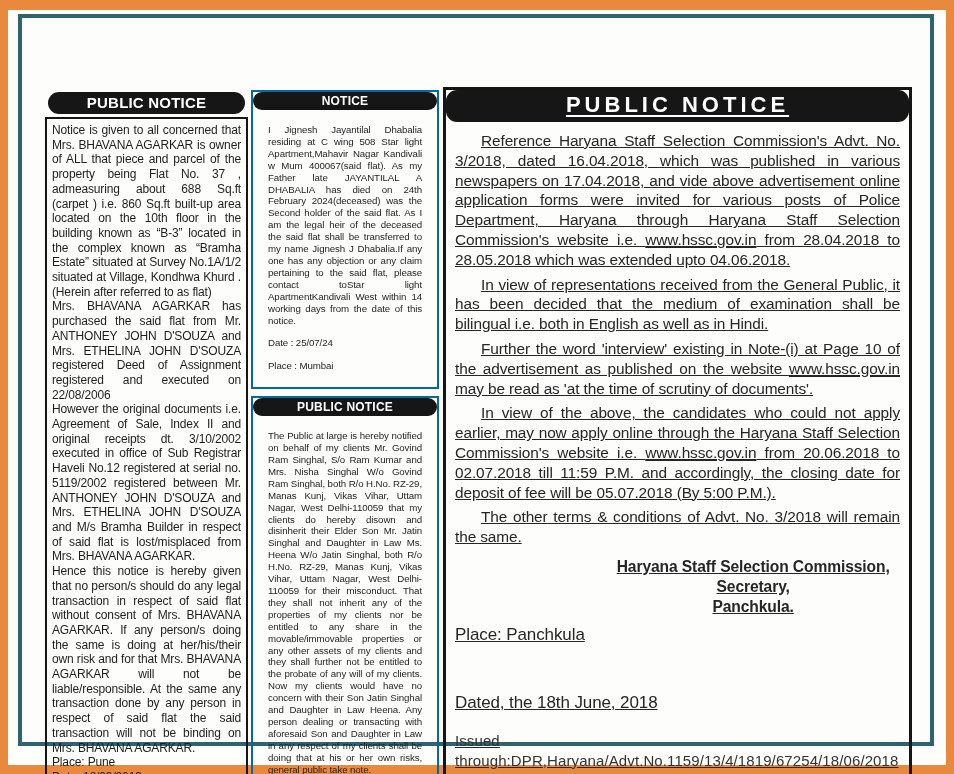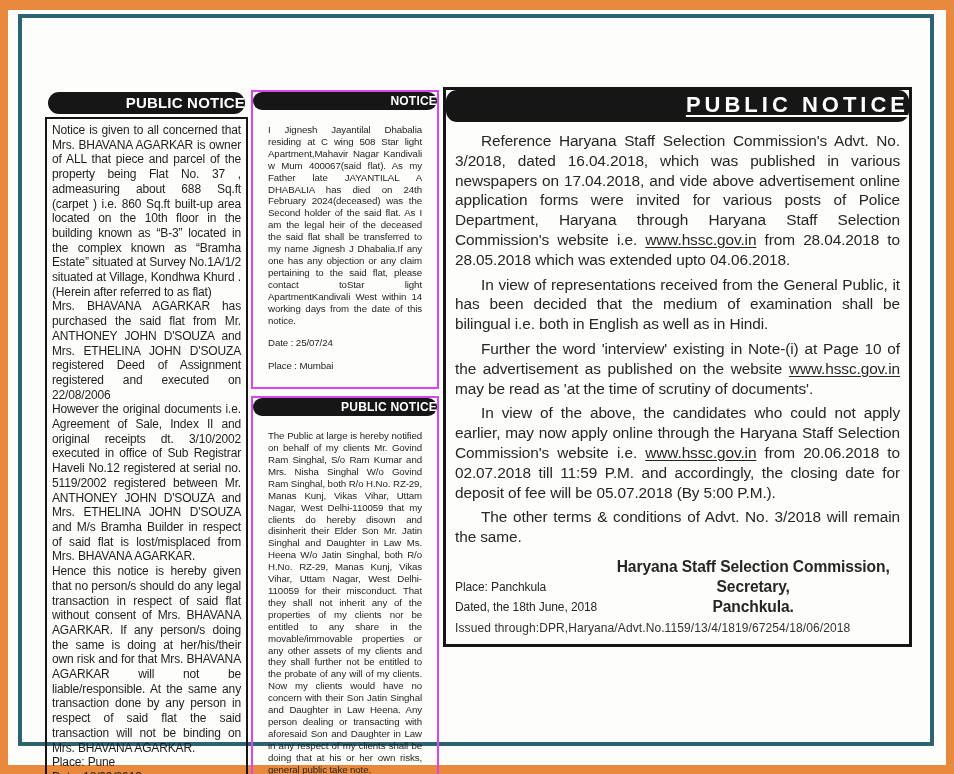--- a/index.html
+++ b/index.html
@@ -9,47 +9,47 @@
     overflow:hidden;
   }
   .orange-frame{position:absolute;inset:0;border-style:solid;border-width:10px 8px 9px 8px;pointer-events:none;box-sizing:border-box;}
   .teal-frame{position:absolute;left:18px;top:14px;right:20px;bottom:28px;border:4px solid #2e6372;pointer-events:none;box-sizing:border-box;}
 
   .notice-col{position:absolute;box-sizing:border-box;}
   #col-left{left:45px;top:92px;width:203px;}
   #col-mid{left:251px;top:90px;width:188px;}
   #col-right{left:443px;top:87px;width:469px;}
 
-  .bar{background:#161616;color:#fff;text-align:right;font-weight:bold;border-radius:11px;}
+  .bar{background:#161616;color:#fff;text-align:center;font-weight:bold;border-radius:11px;}
 
   
   .left-bar{font-size:15px;padding:2px 0 3px;margin:0 3px 3px 3px;letter-spacing:.2px;}
   .left-body{border:2px solid #151515;padding:4px 5px;font-size:12px;line-height:14.7px;letter-spacing:-.15px;text-align:justify;}
   .left-body p{margin:0;}
   .plain-line{text-align:left;}
 
   
-  .mid-box{border:2px solid #d946ef;margin-bottom:7px;}
+  .mid-box{border:2px solid #0369a1;margin-bottom:7px;}
   .mid-bar{font-size:12px;padding:2px 0;letter-spacing:.2px;}
   .mid-body{padding:3px 4px 4px;font-size:9.7px;line-height:11.9px;letter-spacing:-.1px;text-align:justify;}
   .mid-body p{margin:11px;}
   .sig-block{text-align:center;font-size:9.9px;line-height:11.8px;margin-top:1px;}
   .sig-block .sd{font-weight:bold;}
 
   
   .right-box{border:3px solid #151515;}
   .right-bar{font-size:22px;padding:2px 0 4px;letter-spacing:4px;}
   .right-bar span{text-decoration:underline;text-underline-offset:3px;}
-  .right-body{padding:4px 9px 5px;font-size:15.4px;line-height:19.8px;letter-spacing:-.1px;text-align:justify;color:#262626;}
+  .right-body{padding:4px 9px 5px;font-size:15.4px;line-height:19.8px;letter-spacing:-.1px;text-align:justify;color:#262626;text-decoration:underline;}
   .right-body p{margin:5px 0;text-indent:26px;}
   .right-body u{text-underline-offset:2px;}
   .right-sig{width:66%;margin:10px 0 0 auto;text-align:center;font-weight:bold;font-size:15.6px;line-height:20px;text-indent:0;}
   .right-footer{display:flex;align-items:flex-end;margin-top:-40px;}
-  .right-footer .pl{font-size:12px;line-height:20px;}
-  .issued{font-size:12px;letter-spacing:.1px;margin-top:2px;color:#333;}
+  .right-footer .pl{font-size:17px;line-height:20px;margin-top:48px;}
+  .issued{font-size:15px;letter-spacing:.1px;margin-top:18px;color:#333;}
 </style>
 </head>
 <body>
 
 <div class="orange-frame" style="border-color: rgb(232, 137, 62);"></div>
 <div class="teal-frame" style="border-color: rgb(46, 99, 114);"></div>
 
 <div id="col-left" class="notice-col">
   <div class="bar left-bar" style="background: rgb(22, 22, 22);">PUBLIC NOTICE</div>
   <div class="left-body">

